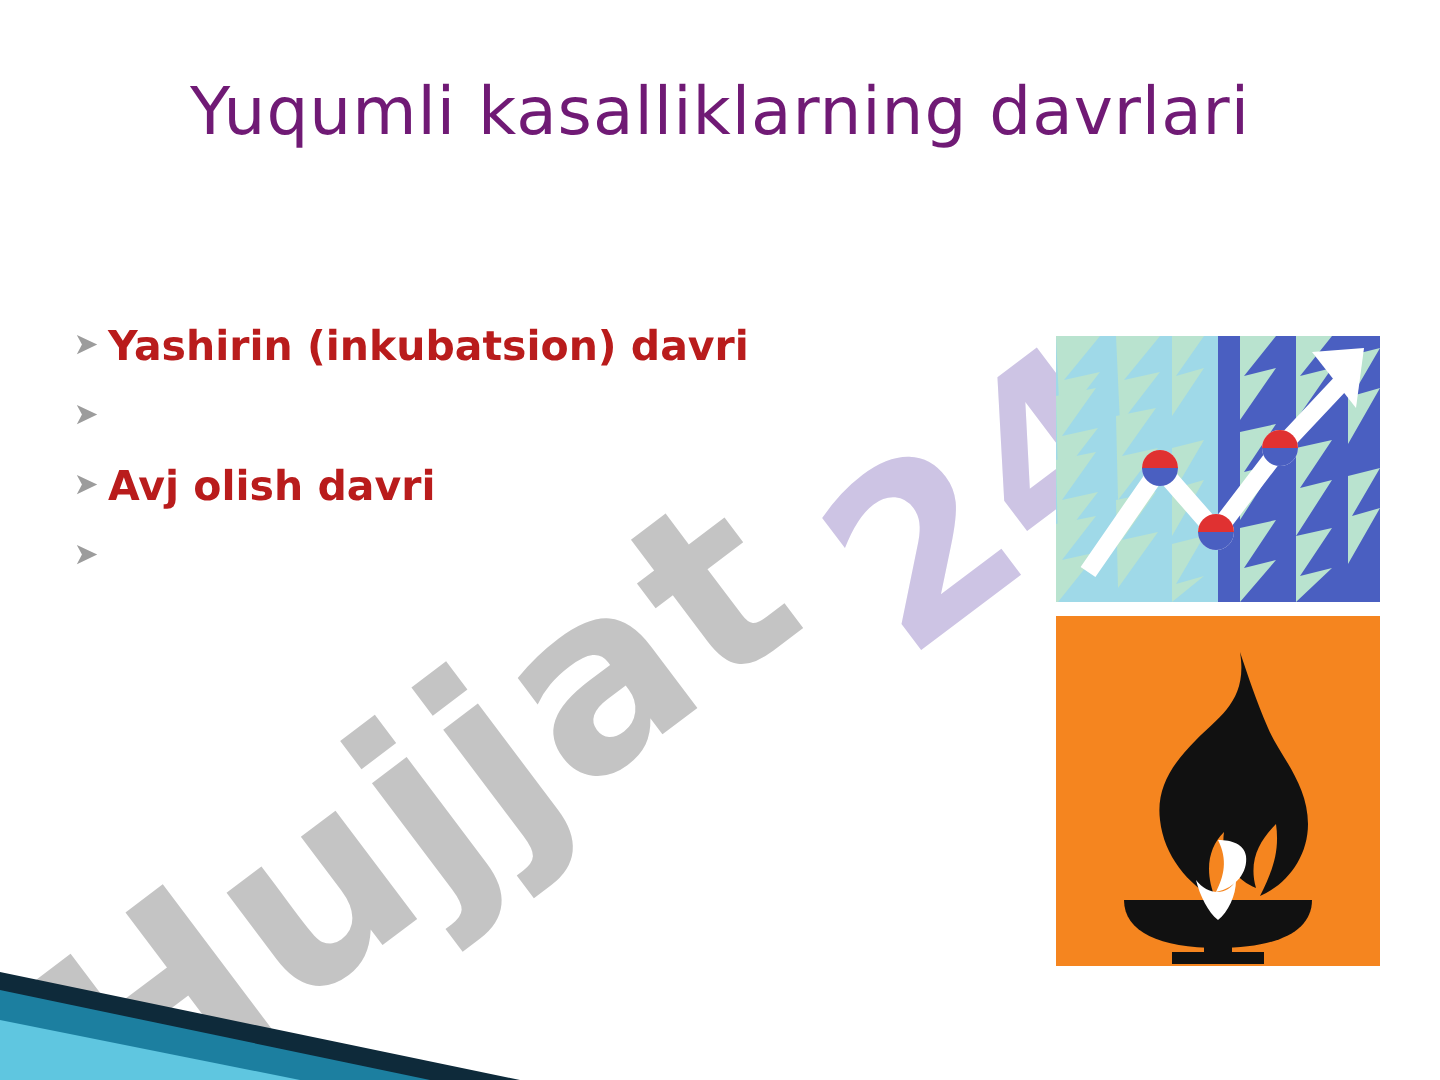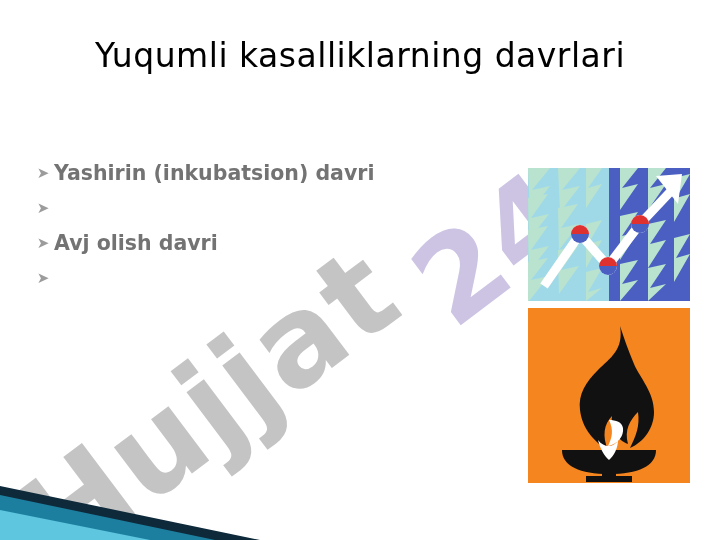--- a/index.html
+++ b/index.html
@@ -58,21 +58,21 @@
   
   .title {
     position: absolute;
     left: 0px;
     top: 36px;
     width: 720px;
     text-align: center;
     font-family: "DejaVu Sans", sans-serif;
     font-size: 33px;
     font-weight: normal;
-    color: #000000;
+    color: #701a75;
     letter-spacing: 0.5px;
     z-index: 3;
   }
 
   
   .bullets {
     position: absolute;
     left: 32px;
     top: 158px;
     width: 480px;
@@ -88,21 +88,21 @@
     flex: 0 0 22px;
     color: #9c9c9c;
     font-size: 15px;
     line-height: 30px;
     text-align: center;
   }
   .bullet-text {
     font-family: "DejaVu Sans", sans-serif;
     font-size: 20.5px;
     font-weight: bold;
-    color: #737373;
+    color: #b91c1c;
     line-height: 30px;
   }
 
   
   .img-chart {
     position: absolute;
     left: 528px;
     top: 168px;
     width: 162px;
     height: 133px;

